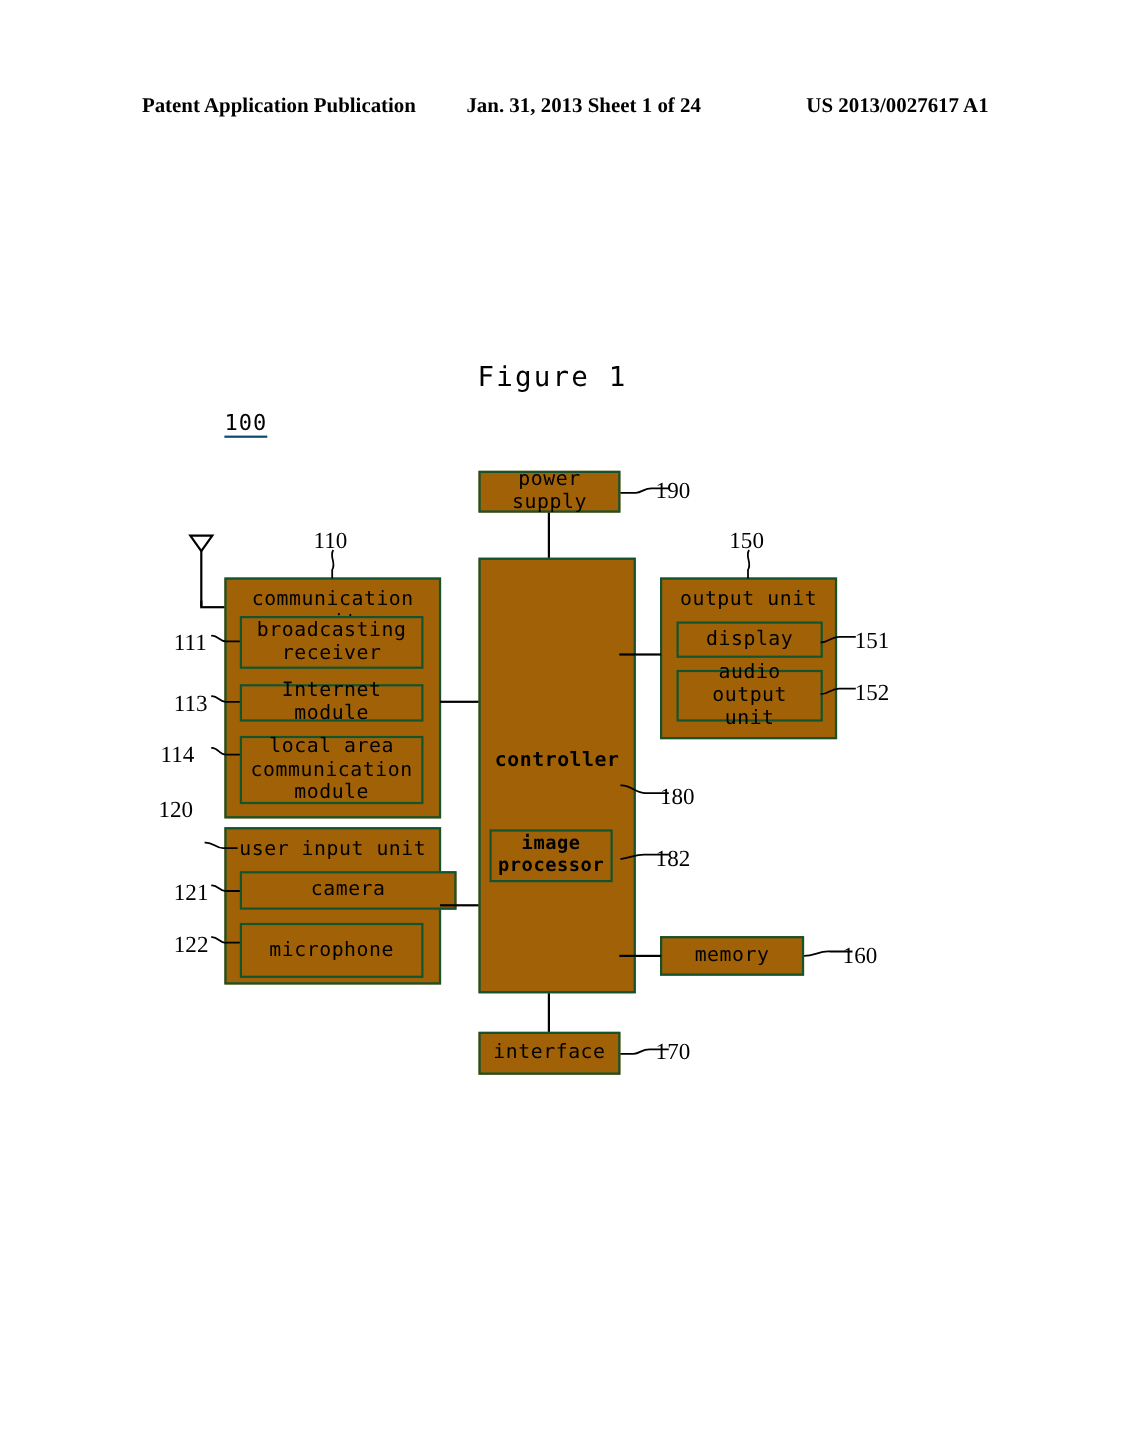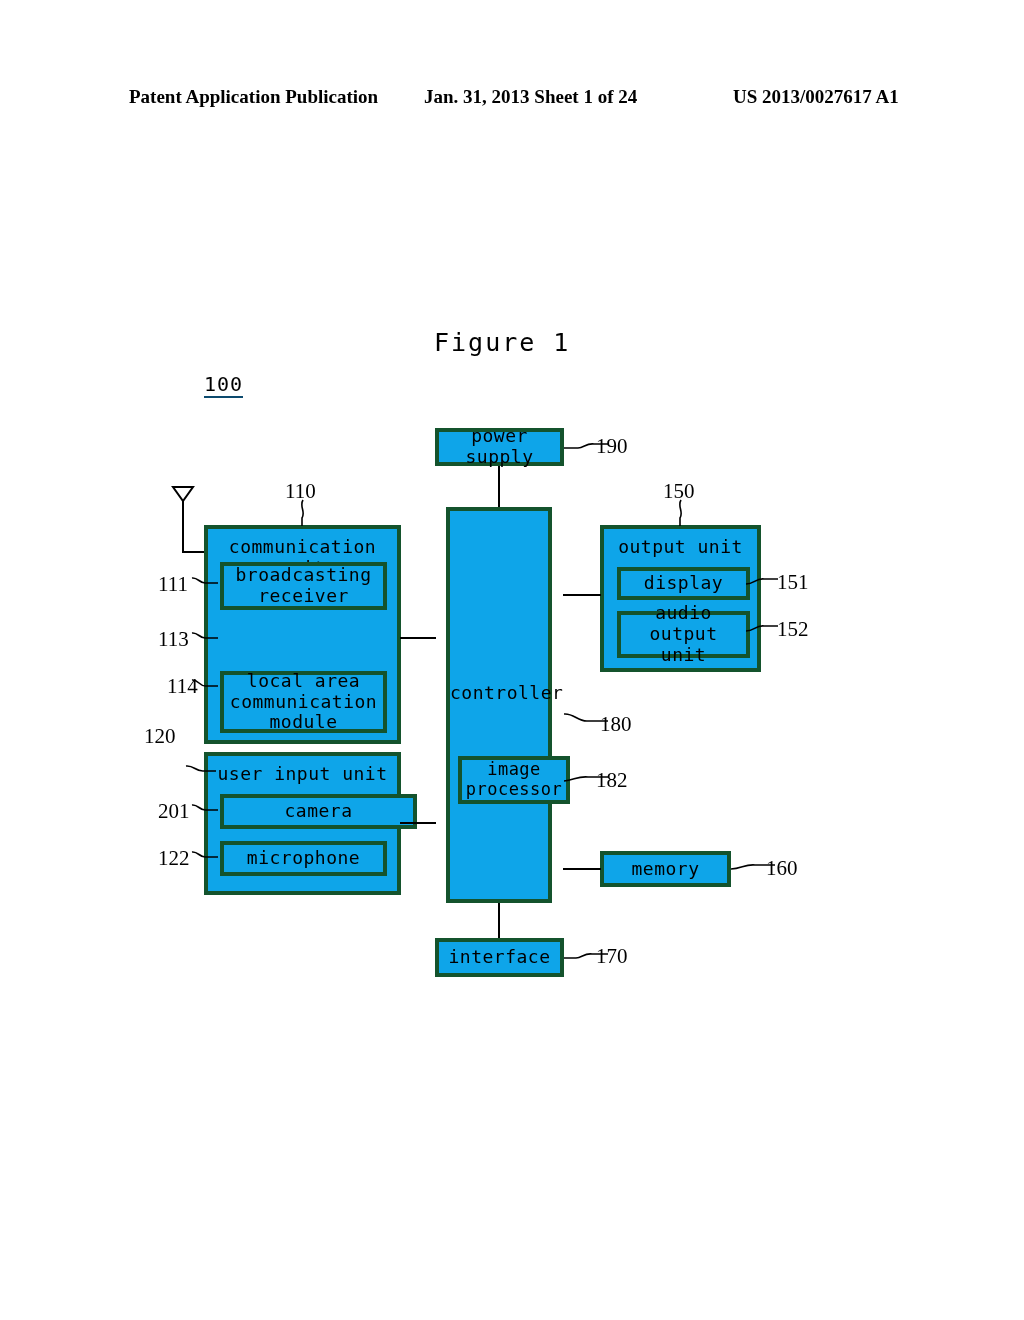--- a/index.html
+++ b/index.html
@@ -63,22 +63,22 @@
     letter-spacing: 1px;
     border-bottom: 2px solid #0c4a6e;
     padding-bottom: 1px;
     line-height: 1.1;
   }
 
   
   .box {
     position: absolute;
     box-sizing: border-box;
-    border: 4px solid #14532d;
-    background: #0ea5e9;
+    border: 2px solid #14532d;
+    background: #a16207;
     display: flex;
     align-items: center;
     justify-content: center;
     text-align: center;
     font-size: 18px;
     letter-spacing: 0.5px;
     line-height: 1.15;
   }
   .box.outer {
     display: block;
@@ -152,20 +152,23 @@
 <div class="line v" style="left:498px; top:466px; height:42px;"></div>
 
 <div class="box outer" style="left:204px; top:525px; width:197px; height:219px;">
   <div class="outer-title" style="top:8px;">communication unit</div>
 
   <div class="box" style="left:12px; top:33px; width:167px; height:48px; flex-direction:column;">
     <span>broadcasting</span>
     <span>receiver</span>
   </div>
 
+  <div class="box" style="left:12px; top:95px; width:167px; height:34px;">
+    <span>Internet module</span>
+  </div>
 
   <div class="box" style="left:12px; top:142px; width:167px; height:62px; flex-direction:column;">
     <span>local area</span>
     <span>communication</span>
     <span>module</span>
   </div>
 </div>
 
 <div class="reflabel" style="left:285px; top:479px;">110</div>
 <svg class="leader" style="left:294px; top:500px; width:18px; height:27px;" viewBox="0 0 18 27">
@@ -175,57 +178,57 @@
 <div class="reflabel" style="left:158px; top:572px;">111</div>
 <svg class="leader" style="left:192px; top:574px; width:28px; height:18px;" viewBox="0 0 28 18">
   <path d="M0,4 C6,3 8,10 14,9 L26,9" fill="none" stroke="#000" stroke-width="1.6"></path>
 </svg>
 
 <div class="reflabel" style="left:158px; top:627px;">113</div>
 <svg class="leader" style="left:192px; top:629px; width:28px; height:18px;" viewBox="0 0 28 18">
   <path d="M0,4 C6,3 8,10 14,9 L26,9" fill="none" stroke="#000" stroke-width="1.6"></path>
 </svg>
 
-<div class="reflabel" style="left:167px; top:674px;">114</div>
+<div class="reflabel" style="left:146px; top:674px;">114</div>
 <svg class="leader" style="left:192px; top:676px; width:28px; height:20px;" viewBox="0 0 28 20">
   <path d="M0,4 C6,3 8,11 14,10 L26,10" fill="none" stroke="#000" stroke-width="1.6"></path>
 </svg>
 
 <div class="line h" style="left:400px; top:637px; width:36px;"></div>
 
 <div class="box outer" style="left:204px; top:752px; width:197px; height:143px;">
   <div class="outer-title" style="top:8px;">user input unit</div>
 
   <div class="box" style="left:12px; top:38px; width:197px; height:35px;">
     <span>camera</span>
   </div>
 
-  <div class="box" style="left:12px; top:85px; width:167px; height:35px;">
+  <div class="box" style="left:12px; top:85px; width:167px; height:50px;">
     <span>microphone</span>
   </div>
 </div>
 
 <div class="reflabel" style="left:144px; top:724px;">120</div>
 <svg class="leader" style="left:186px; top:762px; width:32px; height:18px;" viewBox="0 0 32 18">
   <path d="M0,4 C8,3 10,10 18,9 L30,9" fill="none" stroke="#000" stroke-width="1.6"></path>
 </svg>
 
-<div class="reflabel" style="left:158px; top:799px;">201</div>
+<div class="reflabel" style="left:158px; top:799px;">121</div>
 <svg class="leader" style="left:192px; top:801px; width:28px; height:18px;" viewBox="0 0 28 18">
   <path d="M0,4 C6,3 8,10 14,9 L26,9" fill="none" stroke="#000" stroke-width="1.6"></path>
 </svg>
 
 <div class="reflabel" style="left:158px; top:846px;">122</div>
 <svg class="leader" style="left:192px; top:848px; width:28px; height:18px;" viewBox="0 0 28 18">
   <path d="M0,4 C6,3 8,10 14,9 L26,9" fill="none" stroke="#000" stroke-width="1.6"></path>
 </svg>
 
 <div class="line h" style="left:400px; top:822px; width:36px;"></div>
 
-<div class="box outer" style="left:446px; top:507px; width:106px; height:396px;">
+<div class="box outer" style="left:435px; top:507px; width:143px; height:396px;font-weight:bold;">
   <div class="outer-title" style="top:172px;">controller</div>
 
   <div class="box" style="left:8px; top:245px; width:112px; height:48px; flex-direction:column; font-size:17px;">
     <span>image</span>
     <span>processor</span>
   </div>
 </div>
 
 <svg class="leader" style="left:564px; top:710px; width:46px; height:20px;" viewBox="0 0 46 20">
   <path d="M0,4 C10,3 14,12 24,11 L44,11" fill="none" stroke="#000" stroke-width="1.6"></path>

